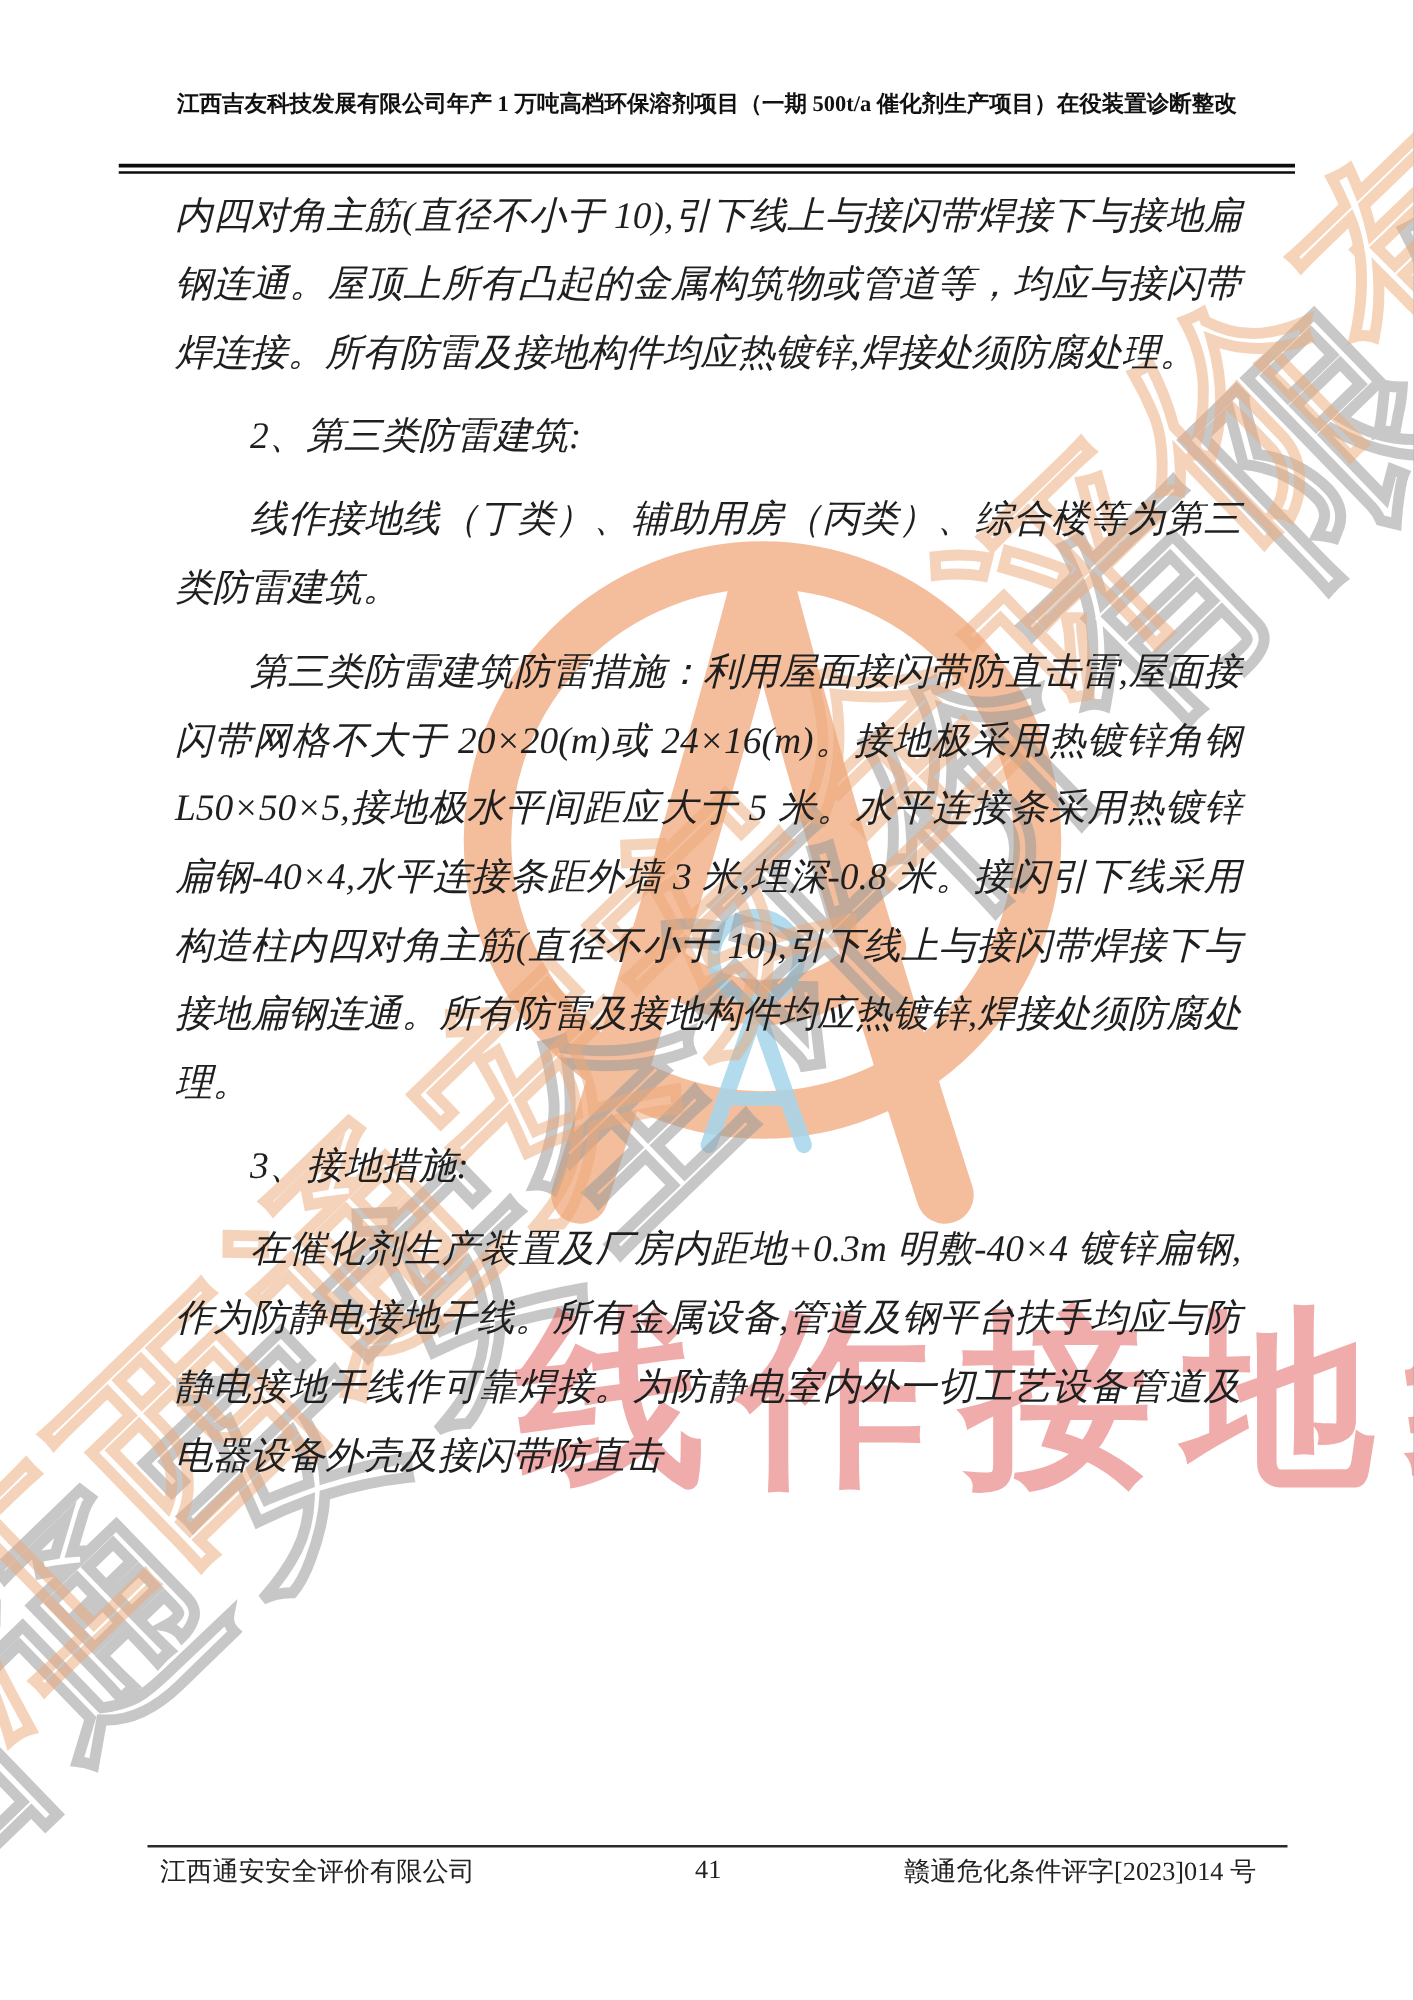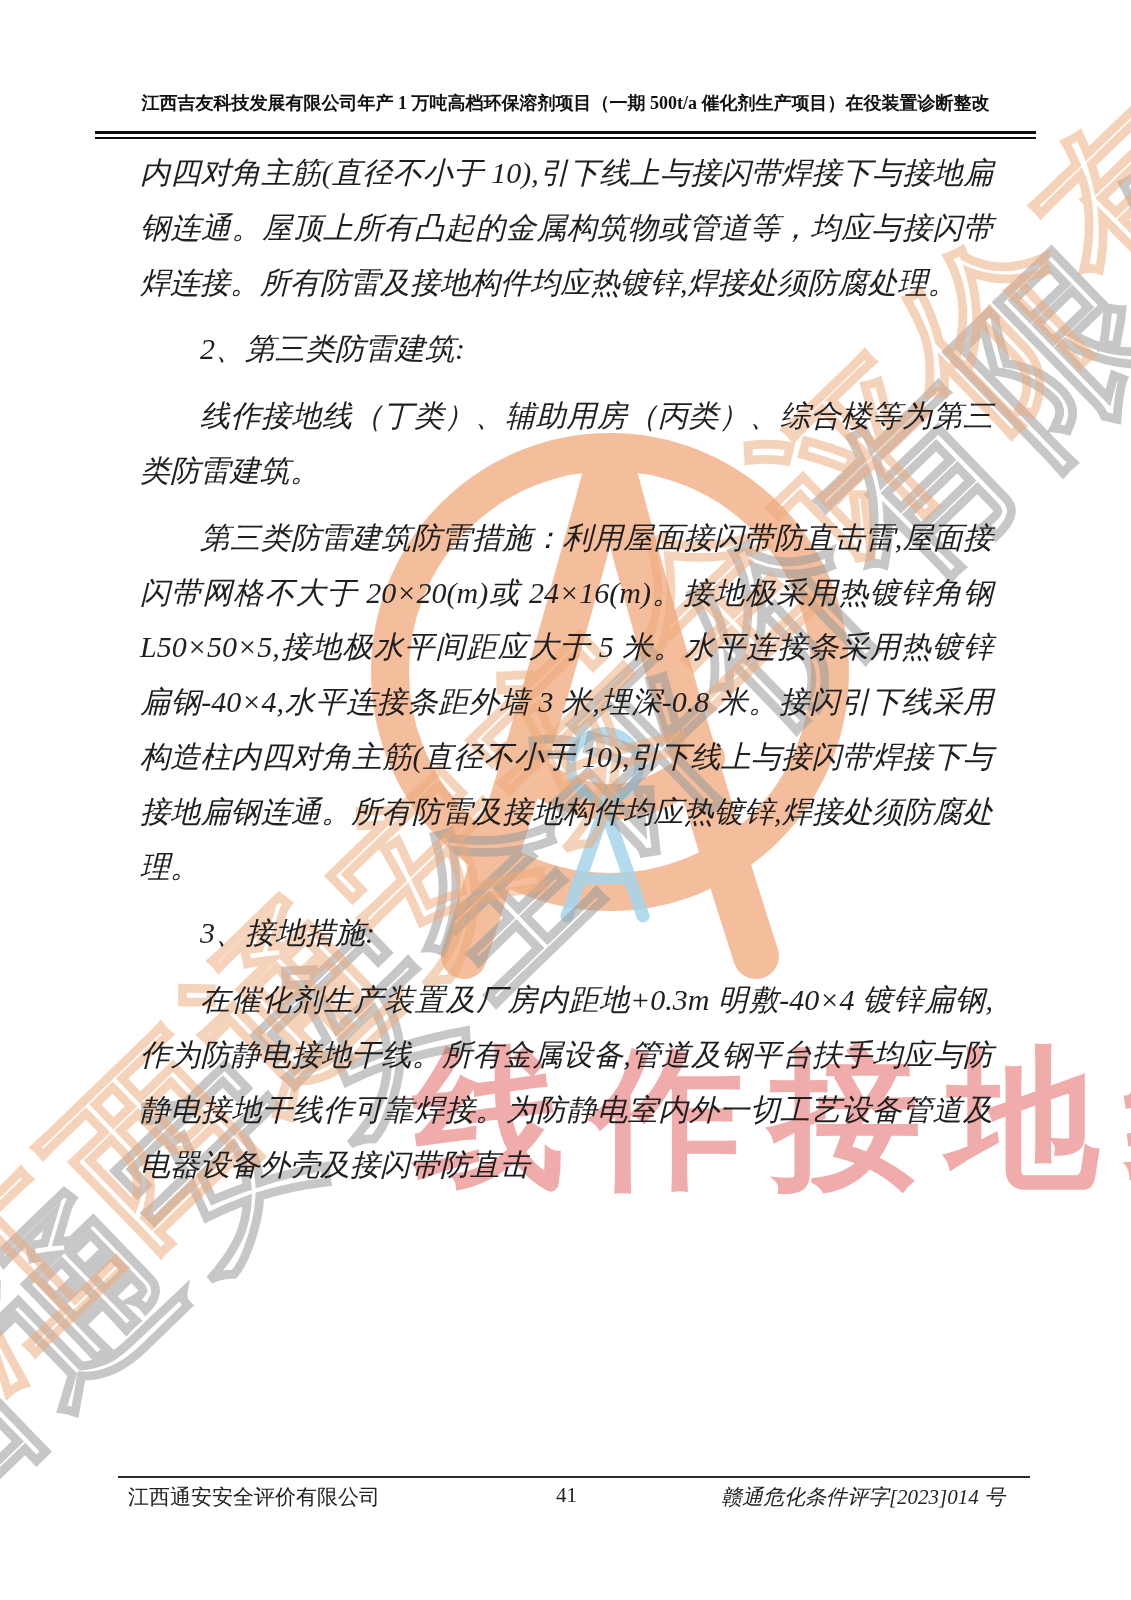--- a/index.html
+++ b/index.html
@@ -46,41 +46,40 @@
     letter-spacing:26px;
     color:rgba(219,56,56,.42);
     white-space:nowrap;
   }
   
   .content{position:absolute;z-index:2;left:0;top:0;width:100%;height:100%;}
   .hdr{
     position:absolute;left:95px;top:68px;width:941px;
     text-align:center;font-weight:bold;font-size:18px;line-height:30px;
     color:#111;
-    margin-top:20px;
   }
   .hdr-rule-a{position:absolute;left:95px;top:131px;width:941px;height:2.5px;background:#0d0d0d;}
   .hdr-rule-b{position:absolute;left:95px;top:137px;width:941px;height:1.5px;background:#0d0d0d;}
   .bodytext{
     position:absolute;left:128px;top:134px;width:877px;
     font-size:30px;line-height:54.8px;
     text-align:justify;
     color:#1f1f1f;
   }
   .bodytext p{margin:12px;padding:0;font-style:italic;}
   .bodytext p.indent{text-indent:2em;}
   .ftr-rule{position:absolute;left:118px;top:1476px;width:912px;height:1.5px;background:#2a2a2a;}
   .ftr{
     position:absolute;left:128px;top:1483px;width:877px;
     display:flex;align-items:flex-start;
     font-size:21px;color:#222;
   }
   .ftr .f-left{flex:1;text-align:left;}
   .ftr .f-center{flex:0 0 auto;text-align:center;}
-  .ftr .f-right{flex:1;text-align:right;font-style:italic;}
+  .ftr .f-right{flex:1;text-align:right;}
 </style>
 </head>
 <body>
 
 <div class="page">
 
   <svg class="wm wm-logo-orange" width="1131" height="1600" viewBox="0 0 1131 1600">
     <g stroke="#f1ac82" fill="none" stroke-linecap="round">
       <circle cx="610" cy="672" r="220" stroke-width="38"></circle>
       <path d="M 610 458 Q 543 712 464 956" stroke-width="46"></path>

